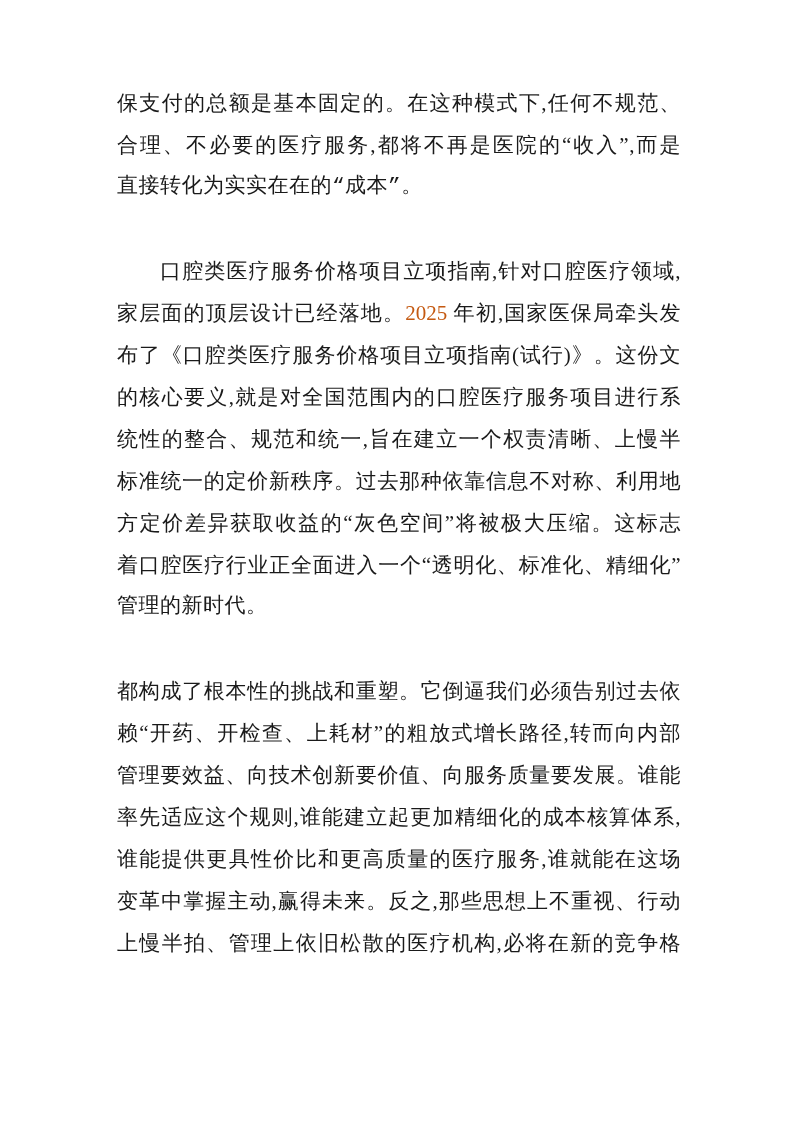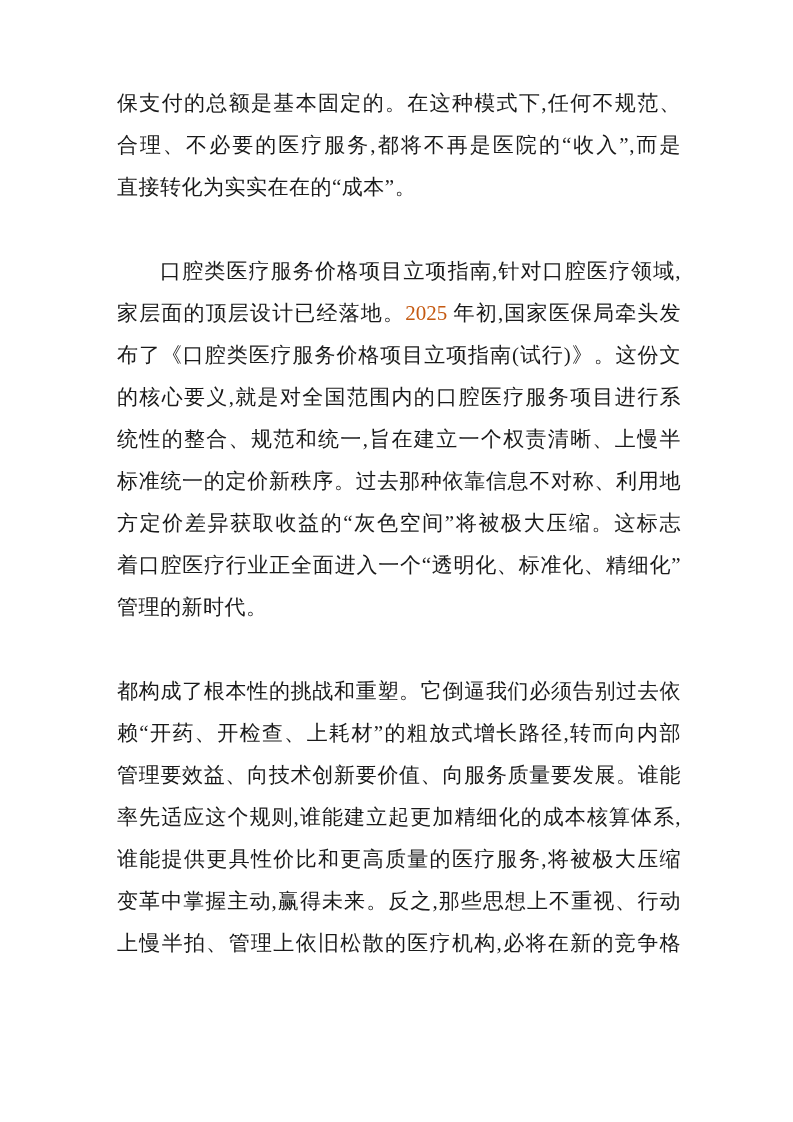--- a/index.html
+++ b/index.html
@@ -40,20 +40,21 @@
     text-justify:inter-character;
     letter-spacing:0.5px;
     white-space:normal;
     overflow:hidden;
   }
   .line.indent{
     padding-left:43px; 
   }
   .line.no-stretch{
     text-align-last:left;
+    font-family:Liberation Mono, monospace;
   }
   .year-highlight{
     font-family:Liberation Serif, serif;
     color:var(--year);
     letter-spacing:0;
     margin-top:24px;
   }
 </style>
 </head>
 <body>
@@ -74,18 +75,18 @@
         <div class="line">标准统一的定价新秩序。过去那种依靠信息不对称、利用地</div>
         <div class="line">方定价差异获取收益的“灰色空间”将被极大压缩。这标志</div>
         <div class="line">着口腔医疗行业正全面进入一个“透明化、标准化、精细化”</div>
         <div class="line no-stretch">管理的新时代。</div>
       </div>
       <div class="paragraph">
         <div class="line">都构成了根本性的挑战和重塑。它倒逼我们必须告别过去依</div>
         <div class="line">赖“开药、开检查、上耗材”的粗放式增长路径,转而向内部</div>
         <div class="line">管理要效益、向技术创新要价值、向服务质量要发展。谁能</div>
         <div class="line">率先适应这个规则,谁能建立起更加精细化的成本核算体系,</div>
-        <div class="line">谁能提供更具性价比和更高质量的医疗服务,将被极大压缩</div>
+        <div class="line">谁能提供更具性价比和更高质量的医疗服务,谁就能在这场</div>
         <div class="line">变革中掌握主动,赢得未来。反之,那些思想上不重视、行动</div>
         <div class="line">上慢半拍、管理上依旧松散的医疗机构,必将在新的竞争格局</div>
       </div>
     </div>
 </div>
 
 </body></html>

